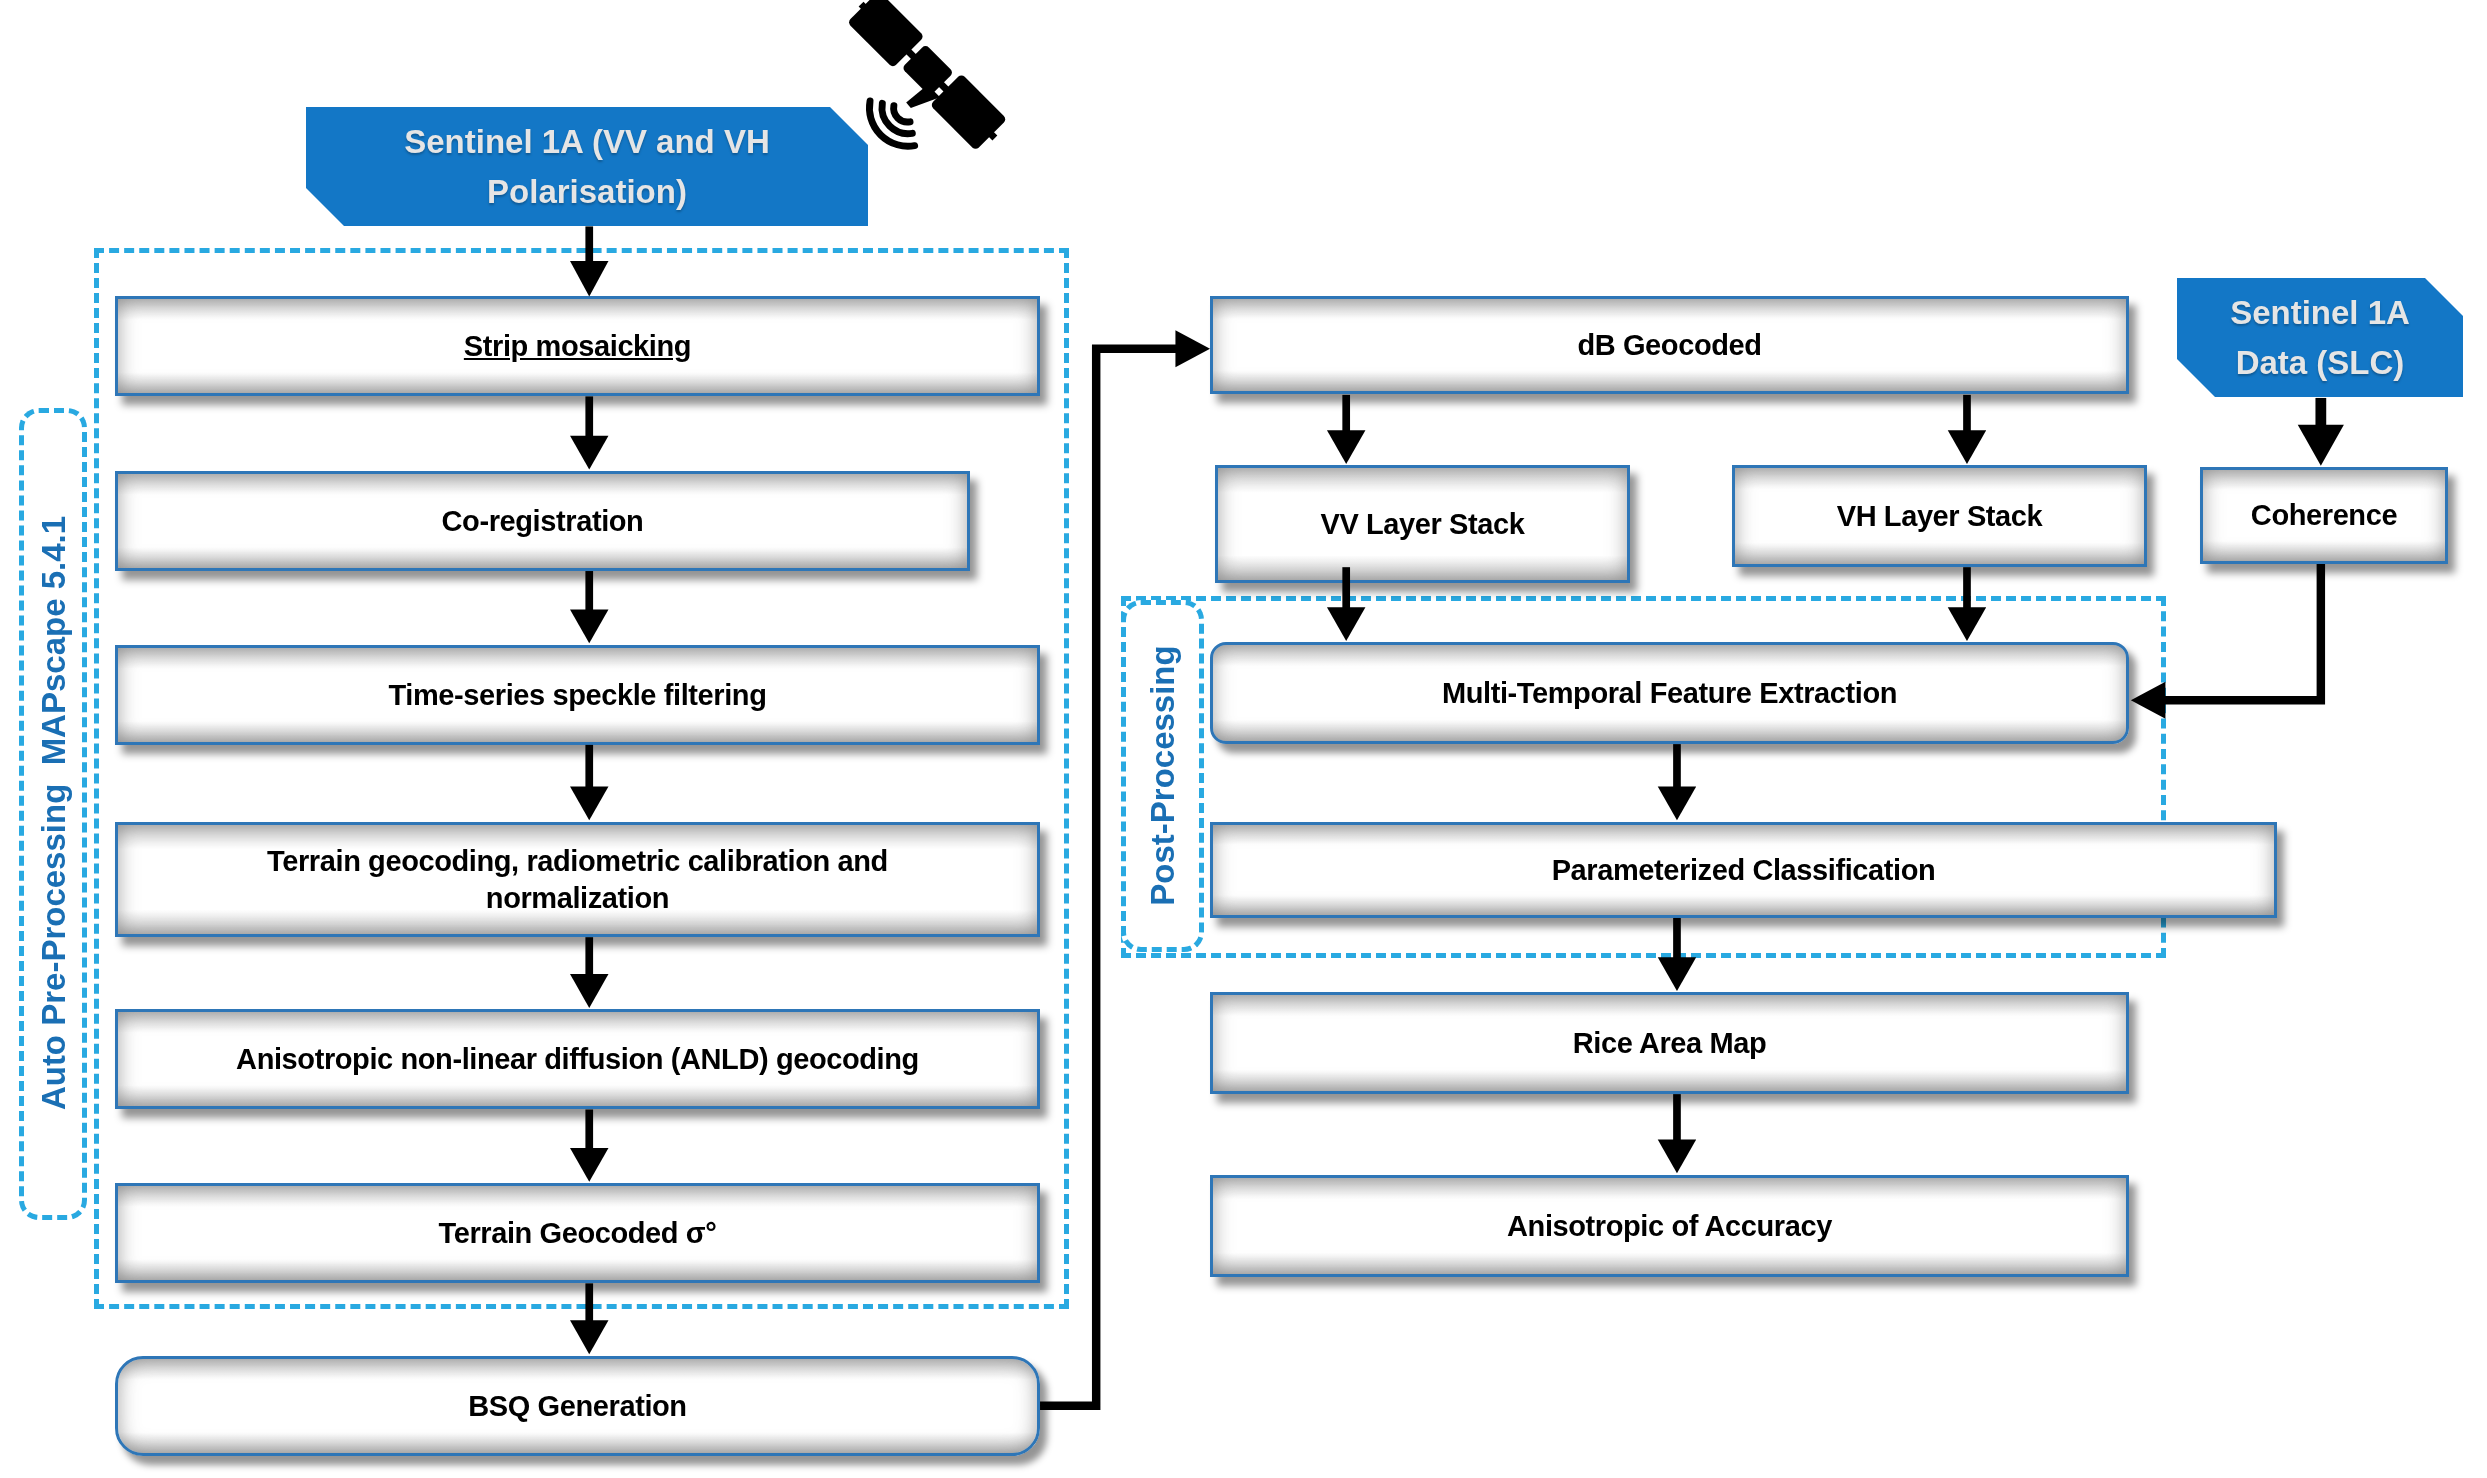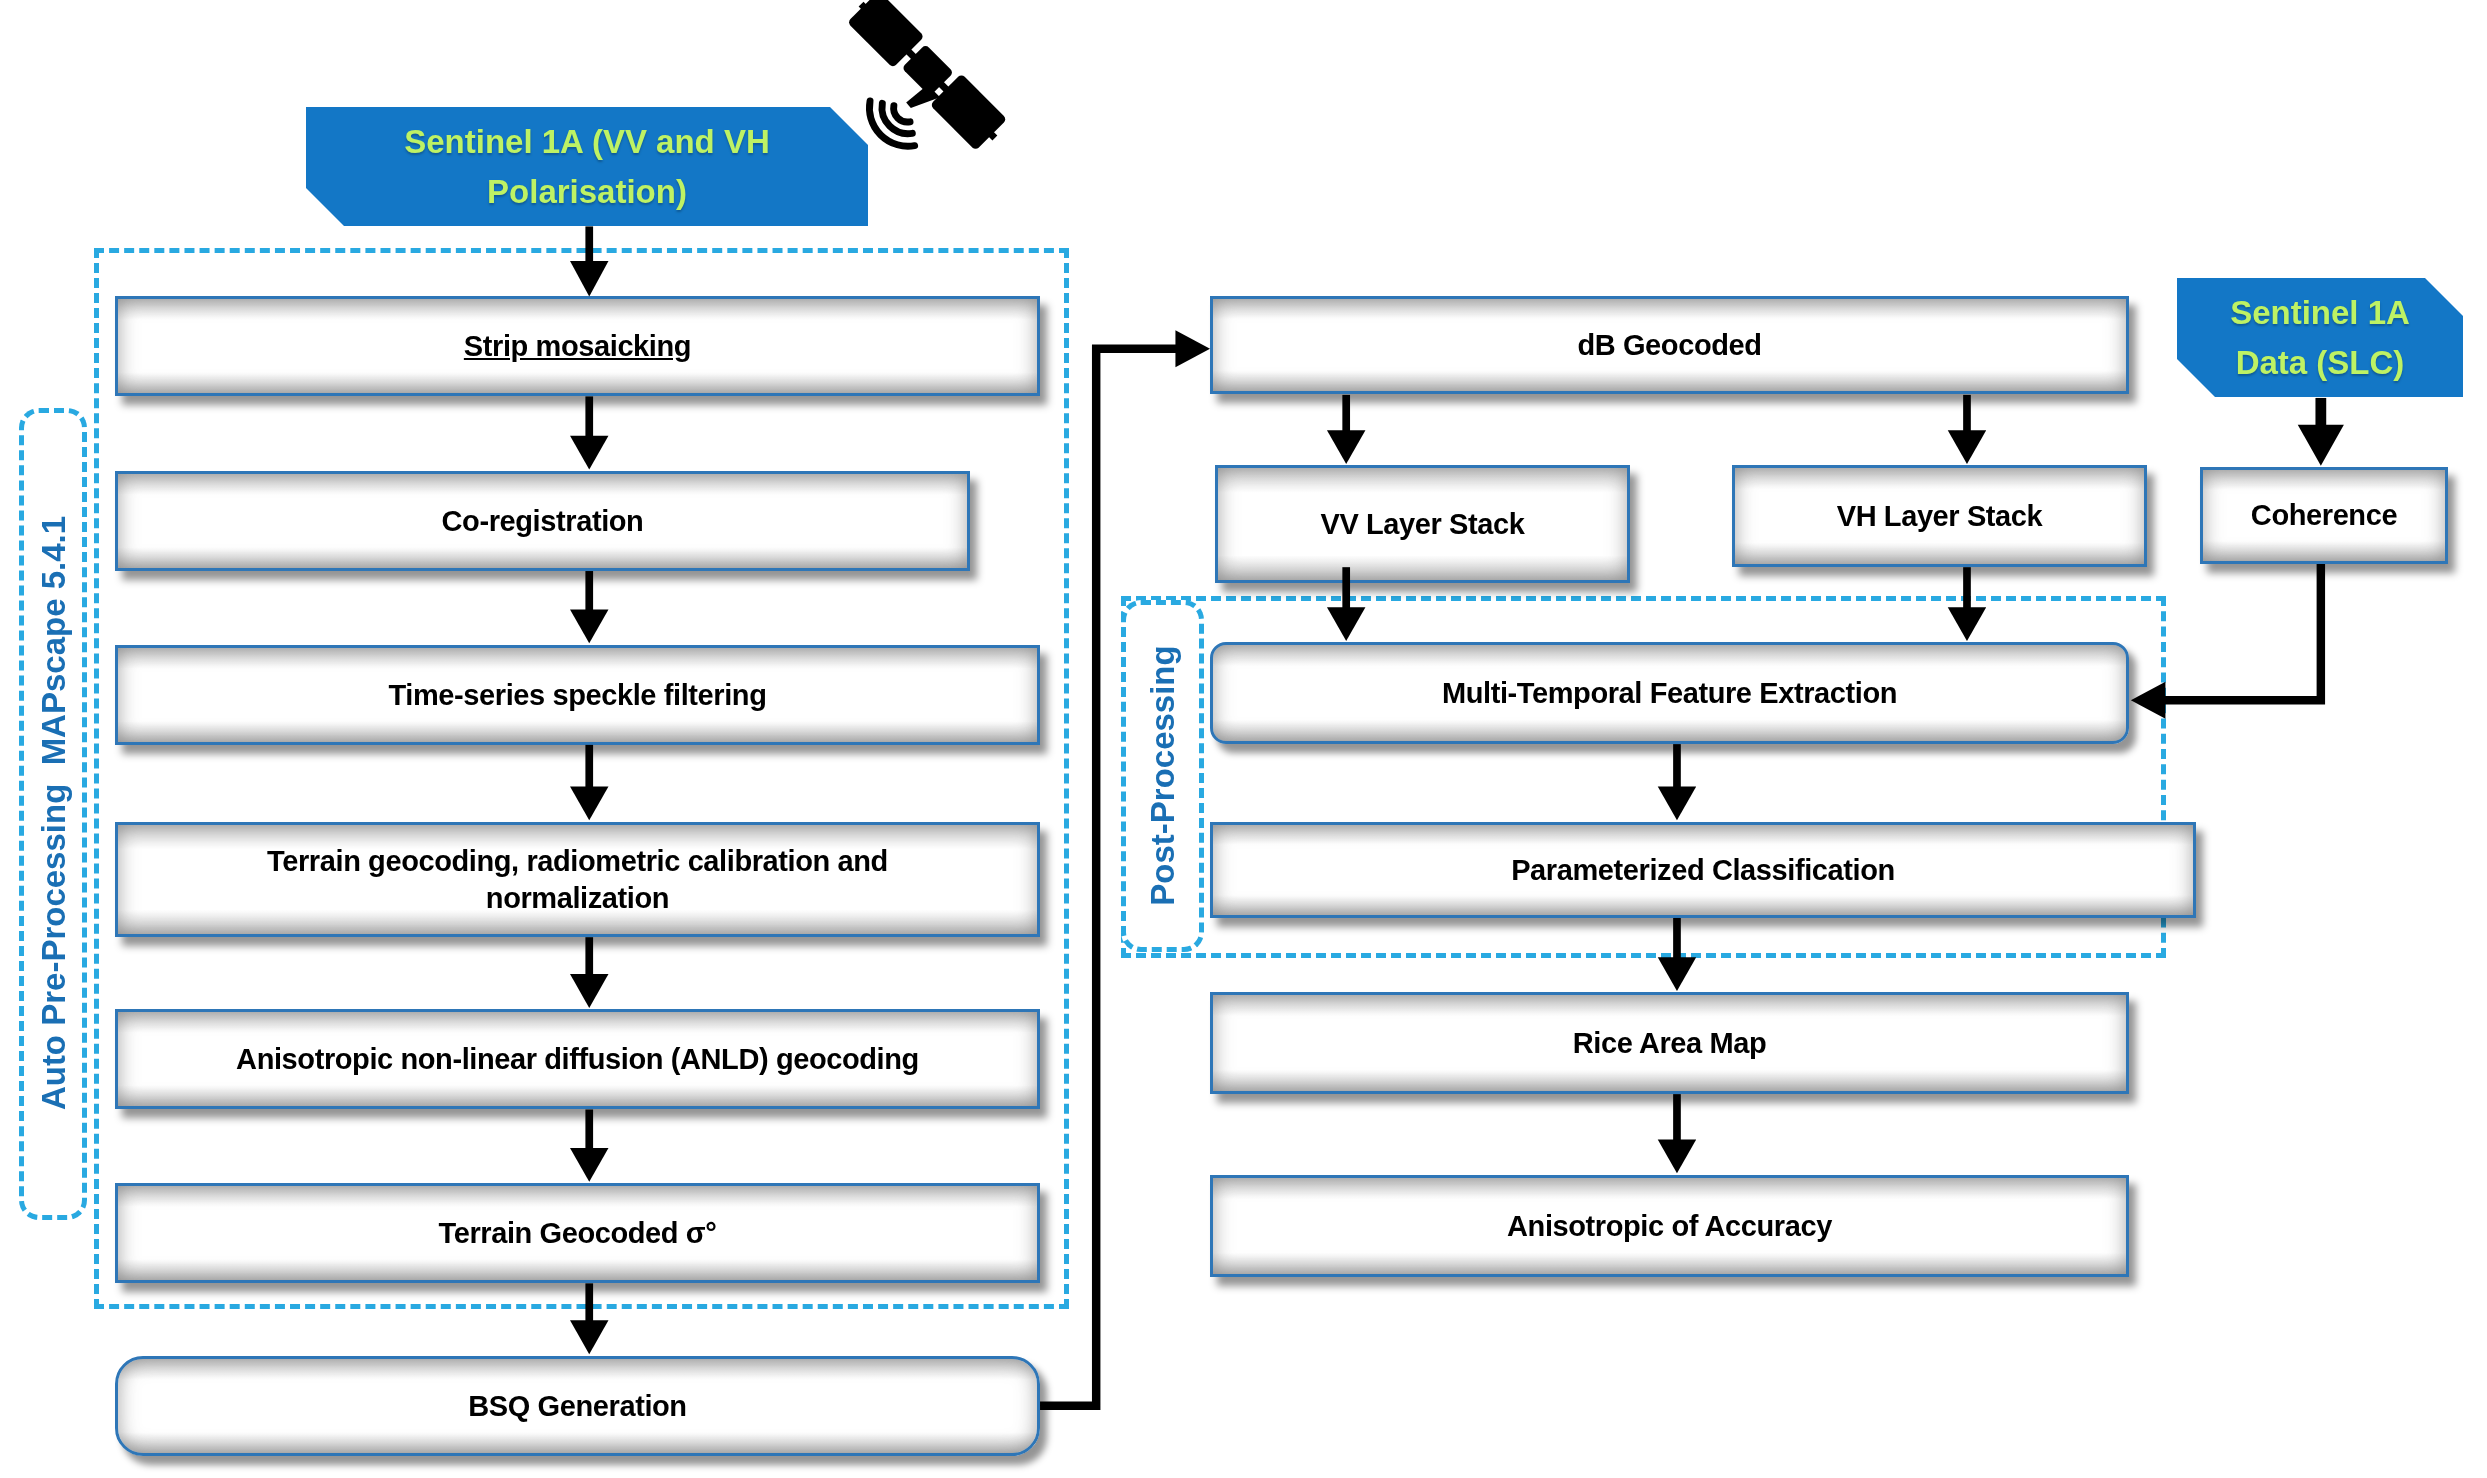--- a/index.html
+++ b/index.html
@@ -22,21 +22,21 @@
     font-weight:bold;font-size:29px;letter-spacing:-0.4px;color:#000;
     white-space:pre-line;line-height:1.25;
   }
   
   .bluebox{
     position:absolute;
     box-sizing:border-box;
     display:flex;align-items:center;justify-content:center;
     text-align:center;
     background:#1377c6;
-    color:#bef264;font-weight:bold;font-size:33px;line-height:1.5;
+    color:#e5e5e5;font-weight:bold;font-size:33px;line-height:1.5;
     white-space:pre-line;
     clip-path:polygon(0 0, calc(100% - 38px) 0, 100% 38px, 100% 100%, 38px 100%, 0 calc(100% - 38px));
     text-shadow:0 1.5px 2.3px rgba(0,0,0,.25);
   }
   
   .region{
     position:absolute;box-sizing:border-box;
     border:5.4px dashed #29a9e1;
   }
   .labelbox{
@@ -142,20 +142,20 @@
   <div class="pbox z3" style="left:115px;top:822px;width:925px;height:115px;">Terrain geocoding, radiometric calibration and
 normalization</div>
   <div class="pbox z3" style="left:115px;top:1009px;width:925px;height:100px;">Anisotropic non-linear diffusion (ANLD) geocoding</div>
   <div class="pbox z3" style="left:115px;top:1183px;width:925px;height:100px;">Terrain Geocoded σ°</div>
   <div class="pbox z3" style="left:115px;top:1356px;width:925px;height:100px;border-radius:28px;">BSQ Generation</div>
 
   <div class="pbox z3" style="left:1210px;top:296px;width:919px;height:98px;">dB Geocoded</div>
   <div class="pbox z3" style="left:1215px;top:465px;width:415px;height:118px;">VV Layer Stack</div>
   <div class="pbox z3" style="left:1732px;top:465px;width:415px;height:102px;">VH Layer Stack</div>
   <div class="pbox z3" style="left:1210px;top:642px;width:919px;height:102px;border-radius:16px;">Multi-Temporal Feature Extraction</div>
-  <div class="pbox z3" style="left:1210px;top:822px;width:986px;height:96px;">Parameterized Classification</div>
+  <div class="pbox z3" style="left:1210px;top:822px;width:1067px;height:96px;">Parameterized Classification</div>
   <div class="pbox z3" style="left:1210px;top:992px;width:919px;height:102px;">Rice Area Map</div>
   <div class="pbox z3" style="left:1210px;top:1175px;width:919px;height:102px;">Anisotropic of Accuracy</div>
 
   <div class="pbox z3" style="left:2200px;top:467px;width:248px;height:97px;">Coherence</div>
 
 </div>
 
 
 </body></html>

